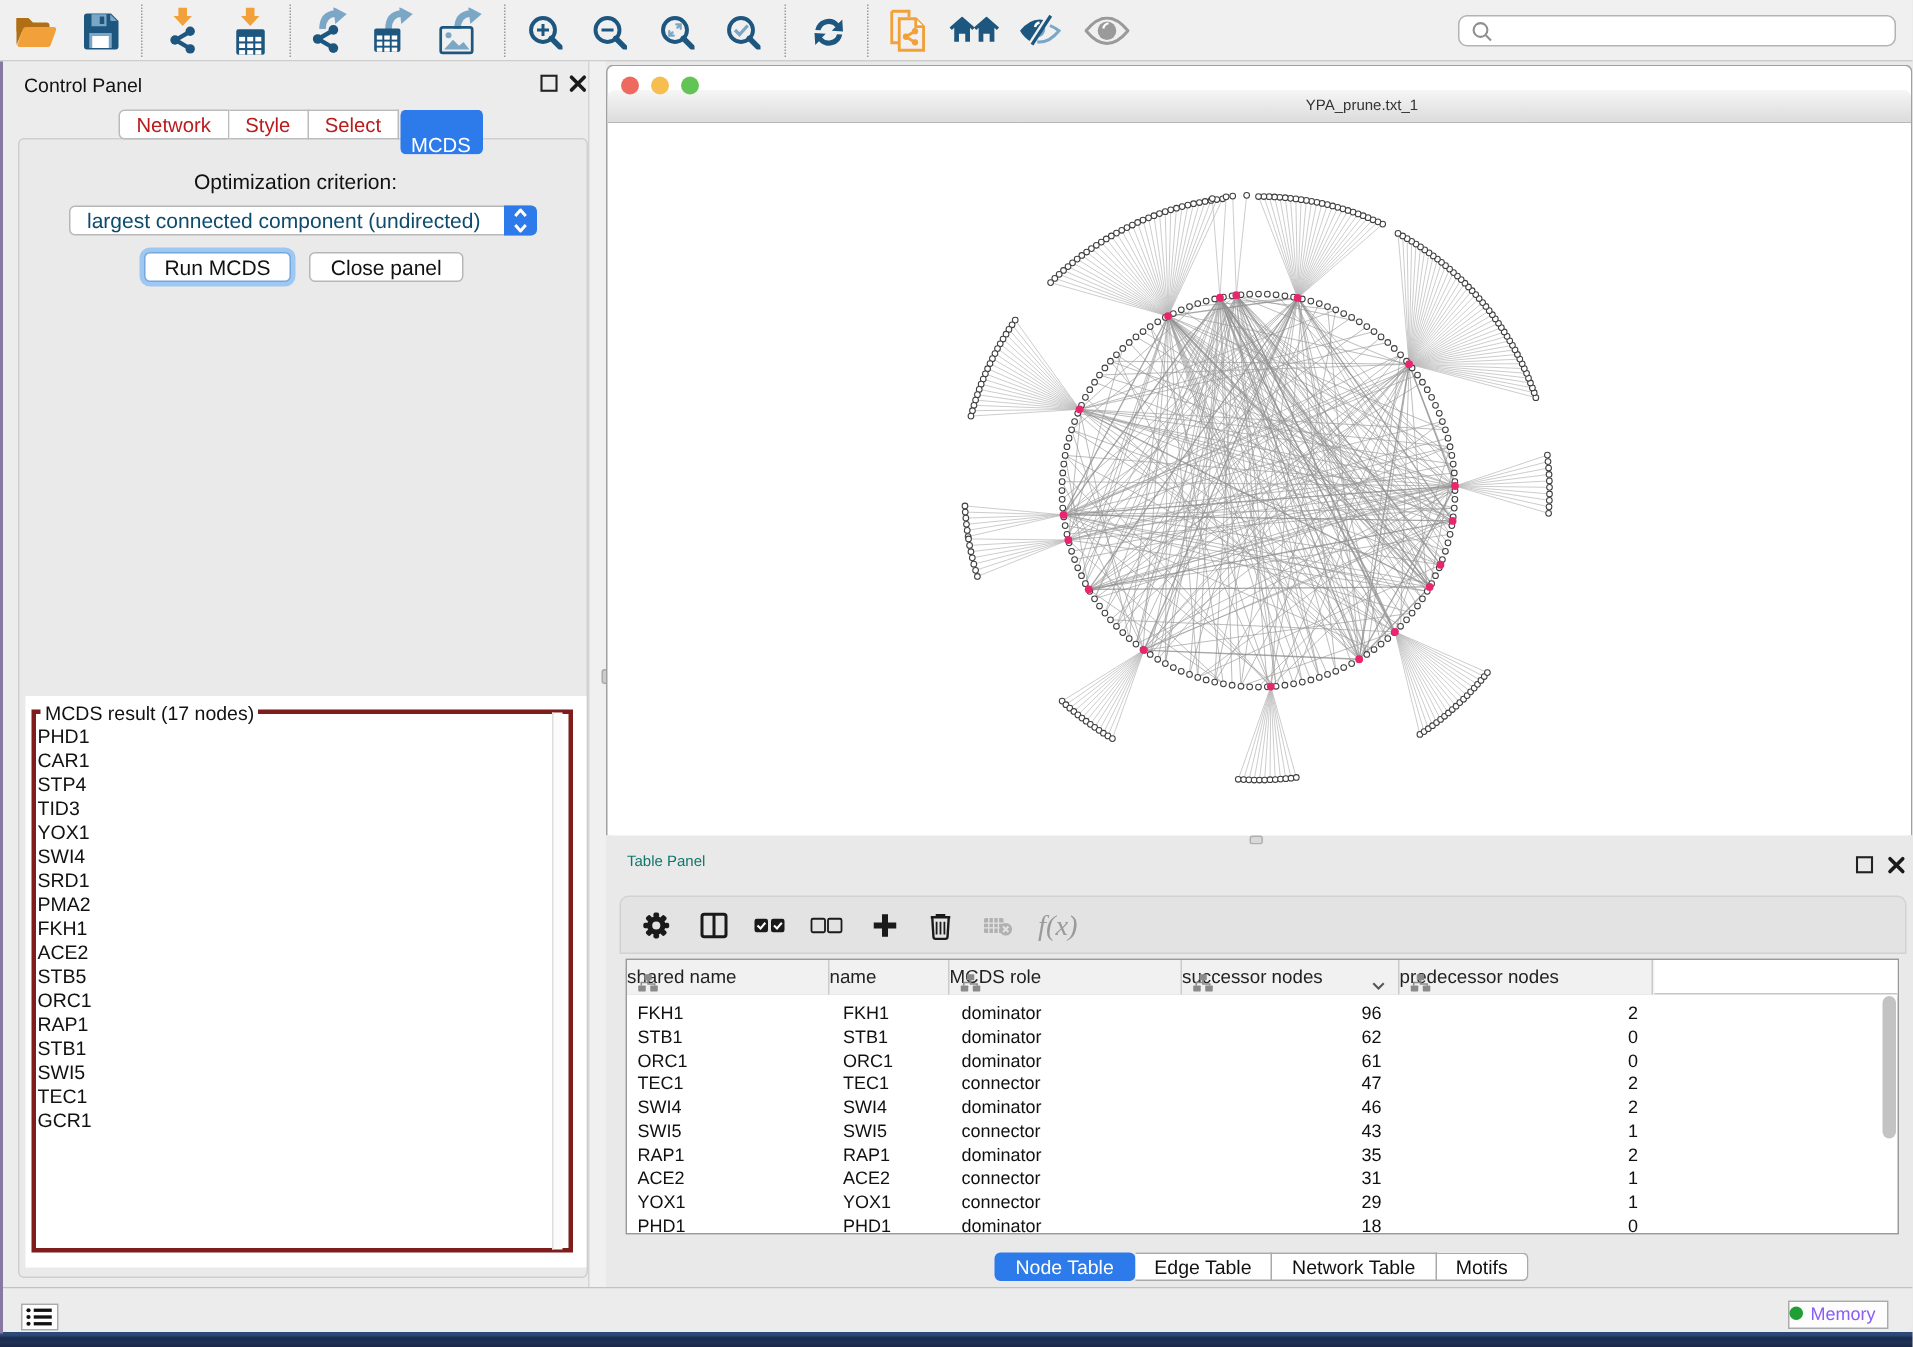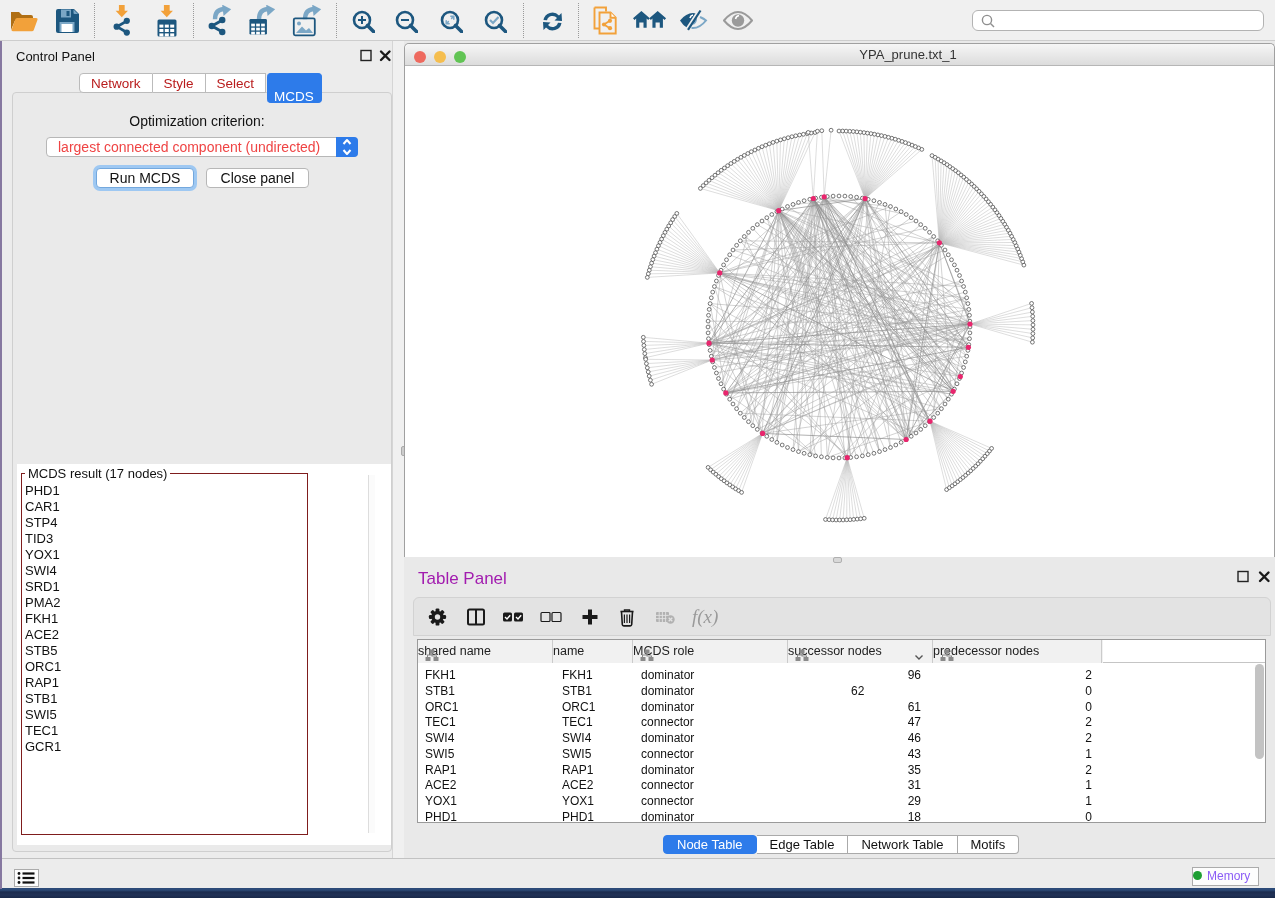--- a/index.html
+++ b/index.html
@@ -7,32 +7,32 @@
 .vsep{position:absolute;top:3px;height:35px;width:0;border-left:1px dotted #9a9a9a}
 #searchbox{position:absolute;left:972px;top:10px;width:292px;height:21px;background:#fff;border:1px solid #b3b3b3;border-radius:6px}
 #leftedge{position:absolute;left:0;top:41px;width:2px;height:848px;background:#8678a0;z-index:9}
 #cpanel{position:absolute;left:2px;top:41px;width:390px;height:817px;background:#ececec}
 #cptabs{position:absolute;left:77px;top:32px;height:20px;display:flex;font-size:13.5px}
 .tab{background:#fff;border:1px solid #bbb;border-left:none;padding:1px 11px;color:#b91c1c;line-height:17px}
 .tab.first{border-left:1px solid #bbb;border-radius:4px 0 0 4px}
 .tab.sel{background:#2d7bea;color:#fff;border-color:#2d7bea;border-radius:4px;margin-left:1px;padding:14px 7px}
 #cpcontent{position:absolute;left:10px;top:51px;width:380px;height:760px;background:#eaeaea;border:1px solid #cfcfcf;border-radius:4px}
 #optlabel{position:absolute;left:0;top:72px;width:390px;text-align:center;font-size:14px;color:#111}
-#dropdown{position:absolute;left:44px;top:96px;width:312px;height:20px;background:#fff;border:1px solid #b7b7b7;border-radius:4px;font-size:14px;line-height:18px;color:#ef4444}
+#dropdown{position:absolute;left:44px;top:96px;width:312px;height:20px;background:#fff;border:1px solid #b7b7b7;border-radius:4px;font-size:14px;line-height:18px;color:#0c4a6e}
 #dropstep{position:absolute;right:-1px;top:-1px;width:22px;height:20px;background:#2d7bea;border-radius:0 4px 4px 0}
 .btn{position:absolute;top:127px;height:20px;background:#fff;border:1px solid #b7b7b7;border-radius:4px;font-size:14px;text-align:center;color:#111;line-height:18px}
 #whitebox{position:absolute;left:15px;top:423px;width:374px;height:381px;background:#fff}
-#fieldset{position:absolute;left:4px;top:9px;width:287px;height:362px;border:1px solid #7f1d1d}
+#fieldset{position:absolute;left:4px;top:9px;width:361px;height:362px;border:3px solid #7f1d1d}
 #legend{position:absolute;left:3px;top:-8px;background:#fff;padding:0 3px;font-size:13px;color:#111}
 #mcdslist{position:absolute;left:8px;top:19px;font-size:13px;color:#111;line-height:16px}
 #sbline{position:absolute;left:351px;top:11px;width:7px;height:358px;border-left:1px solid #ddd;background:#fbfbfb}
 #splitter{position:absolute;left:392px;top:41px;width:12px;height:817px;background:#f0f0f0;border-left:1px solid #d5d5d5}
 #sphandle{position:absolute;left:401px;top:446px;width:5px;height:10px;background:#ccc;border:1px solid #aaa;border-radius:2px}
 #netwin{position:absolute;left:404px;top:43px;width:871px;height:514px;background:#fff;border:1px solid #a0a0a0;border-bottom:none;border-radius:5px 5px 0 0}
-#nettitle{position:absolute;left:0;top:0;width:100%;height:22px;background:linear-gradient(#f6f6f6,#dcdcdc);border-bottom:1px solid #b6b6b6;border-radius:5px 5px 0 0;font-size:13px;color:#333;line-height:21px}
+#nettitle{position:absolute;left:0;top:16px;width:100%;height:22px;background:linear-gradient(#f6f6f6,#dcdcdc);border-bottom:1px solid #b6b6b6;border-radius:5px 5px 0 0;font-size:10px;color:#333;line-height:21px}
 .tl{position:absolute;top:7px;width:12px;height:12px;border-radius:6px}
 #netcanvas{position:absolute;left:0;top:23px;width:869px;height:490px}
 #nethandle{position:absolute;left:833px;top:557px;width:9px;height:6px;background:#d8d8d8;border:1px solid #b0b0b0;border-radius:2px}
 #tpanel{position:absolute;left:404px;top:563px;width:871px;height:295px;background:#e9e9e9}
 #tptoolbar{position:absolute;left:9px;top:34px;width:858px;height:39px;background:#e3e3e3;border:1px solid #d2d2d2;border-radius:6px 6px 0 0}
 #ttable{position:absolute;left:13px;top:76px;width:849px;height:184px;background:#fff;border:1px solid #9a9a9a}
 #thead{position:absolute;left:0;top:0;width:847px;height:23px;background:#fff;border-bottom:1px solid #c5c5c5;font-size:12.5px;color:#222}
 #theadbg{position:absolute;left:0;top:0;width:685px;height:23px;background:#f1f1f1}
 .hcol{position:absolute;top:0;height:23px;border-right:1px solid #cbcbcb;text-align:left;line-height:23px}
 .oi{position:absolute;left:7px;top:5px;font-style:normal}
@@ -1048,21 +1048,21 @@
 <circle cx="525.0" cy="354.2" r="2.6"></circle>
 <circle cx="501.1" cy="372.5" r="2.6"></circle>
 <circle cx="548.1" cy="324.3" r="2.6"></circle>
 <circle cx="555.3" cy="309.5" r="2.6"></circle>
 <circle cx="563.4" cy="280.3" r="2.6"></circle>
 </g>
     </svg>
 </div>
 <div id="nethandle"></div>
 <div id="tpanel">
-  <div style="position:absolute;left:14px;top:6px;font-size:17px;color:#a21caf">Table Panel</div>
+  <div style="position:absolute;left:14px;top:6px;font-size:10px;color:#0f766e">Table Panel</div>
   <svg class="abs" style="left:833px;top:7px" width="34" height="14" viewBox="0 0 34 14">
 <rect x="1" y="1.5" width="10" height="10" fill="none" stroke="#222" stroke-width="1.4"></rect>
 <path d="M23 2.5 L31.5 11 M31.5 2.5 L23 11" stroke="#1a1a1a" stroke-width="2.4" stroke-linecap="round"></path>
     </svg>
   <div id="tptoolbar">
       <svg class="abs" style="left:0;top:0" width="858" height="39" viewBox="0 0 858 39">
 <g transform="translate(23.5,19)">
           <g fill="#1a1a1a">
             <circle cx="0" cy="0" r="6.2"></circle>
             <circle cx="0" cy="0" r="2.7" fill="#e3e3e3"></circle>
@@ -1179,21 +1179,21 @@
         <span class="cell" style="left:7px">FKH1</span>
         <span class="cell" style="left:144px">FKH1</span>
         <span class="cell" style="left:223px">dominator</span>
         <span class="cell" style="left:433px;width:70px;text-align:right">96</span>
         <span class="cell" style="left:604px;width:70px;text-align:right">2</span>
       </div>
 <div class="trow" style="top:43px">
         <span class="cell" style="left:7px">STB1</span>
         <span class="cell" style="left:144px">STB1</span>
         <span class="cell" style="left:223px">dominator</span>
-        <span class="cell" style="left:433px;width:70px;">62</span>
+        <span class="cell" style="left:433px;width:70px;text-align:right">62</span>
         <span class="cell" style="left:604px;width:70px;text-align:right">0</span>
       </div>
 <div class="trow" style="top:59px">
         <span class="cell" style="left:7px">ORC1</span>
         <span class="cell" style="left:144px">ORC1</span>
         <span class="cell" style="left:223px">dominator</span>
         <span class="cell" style="left:433px;width:70px;text-align:right">61</span>
         <span class="cell" style="left:604px;width:70px;text-align:right">0</span>
       </div>
 <div class="trow" style="top:74px">

